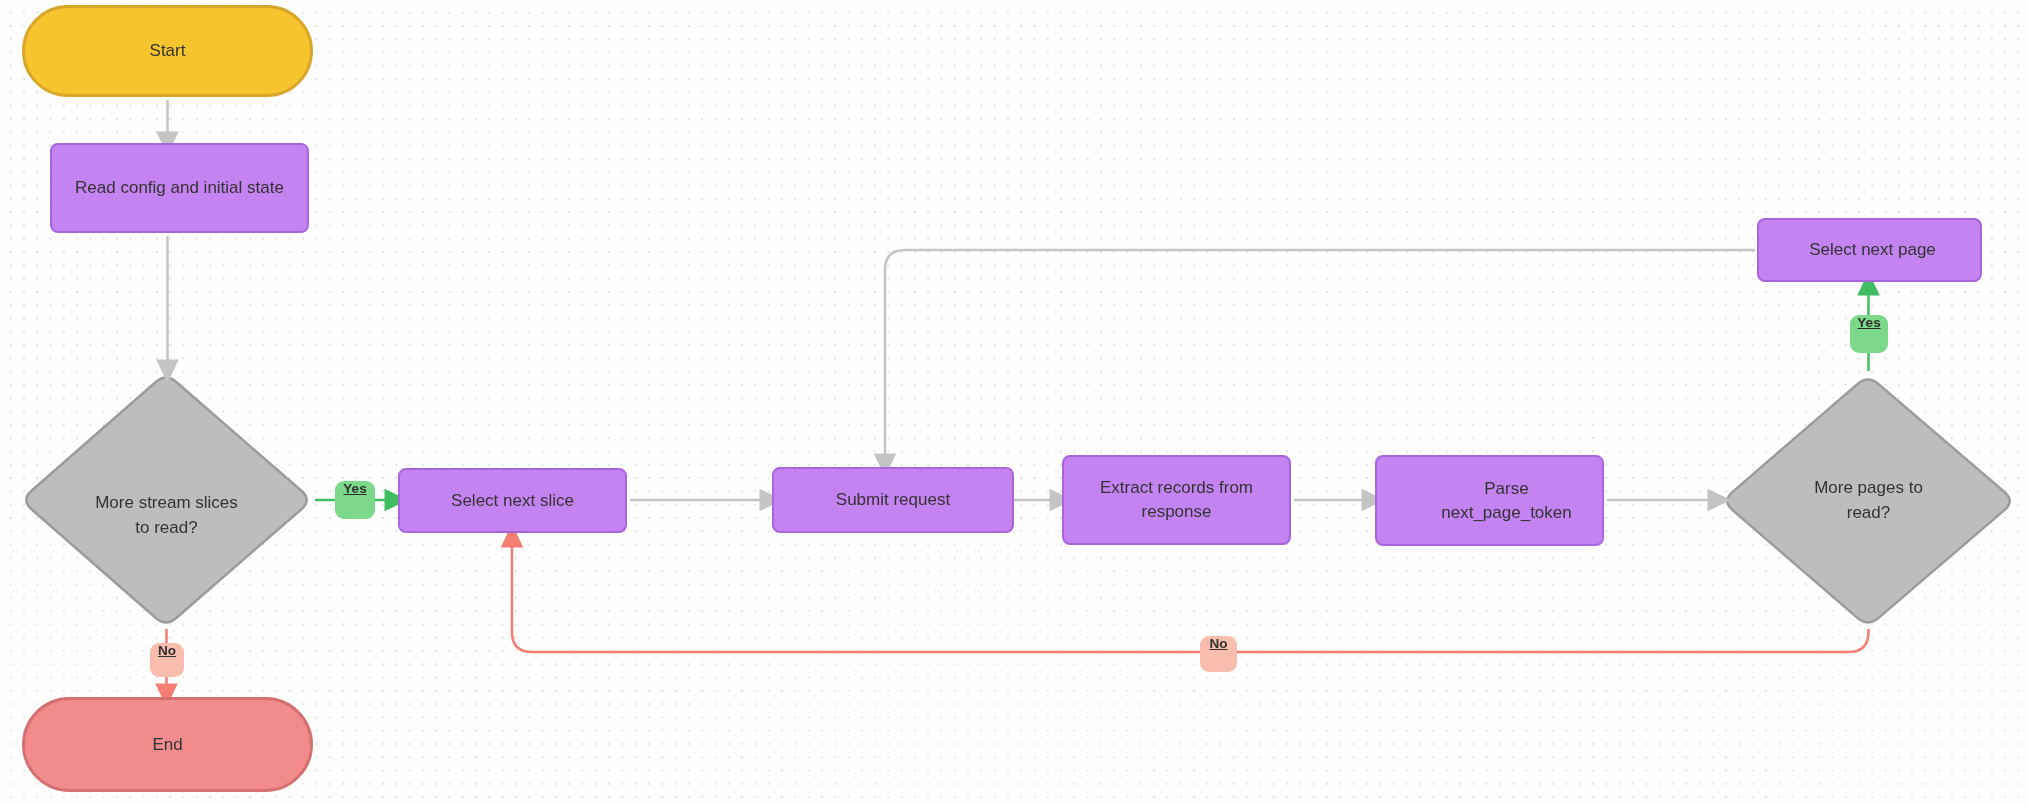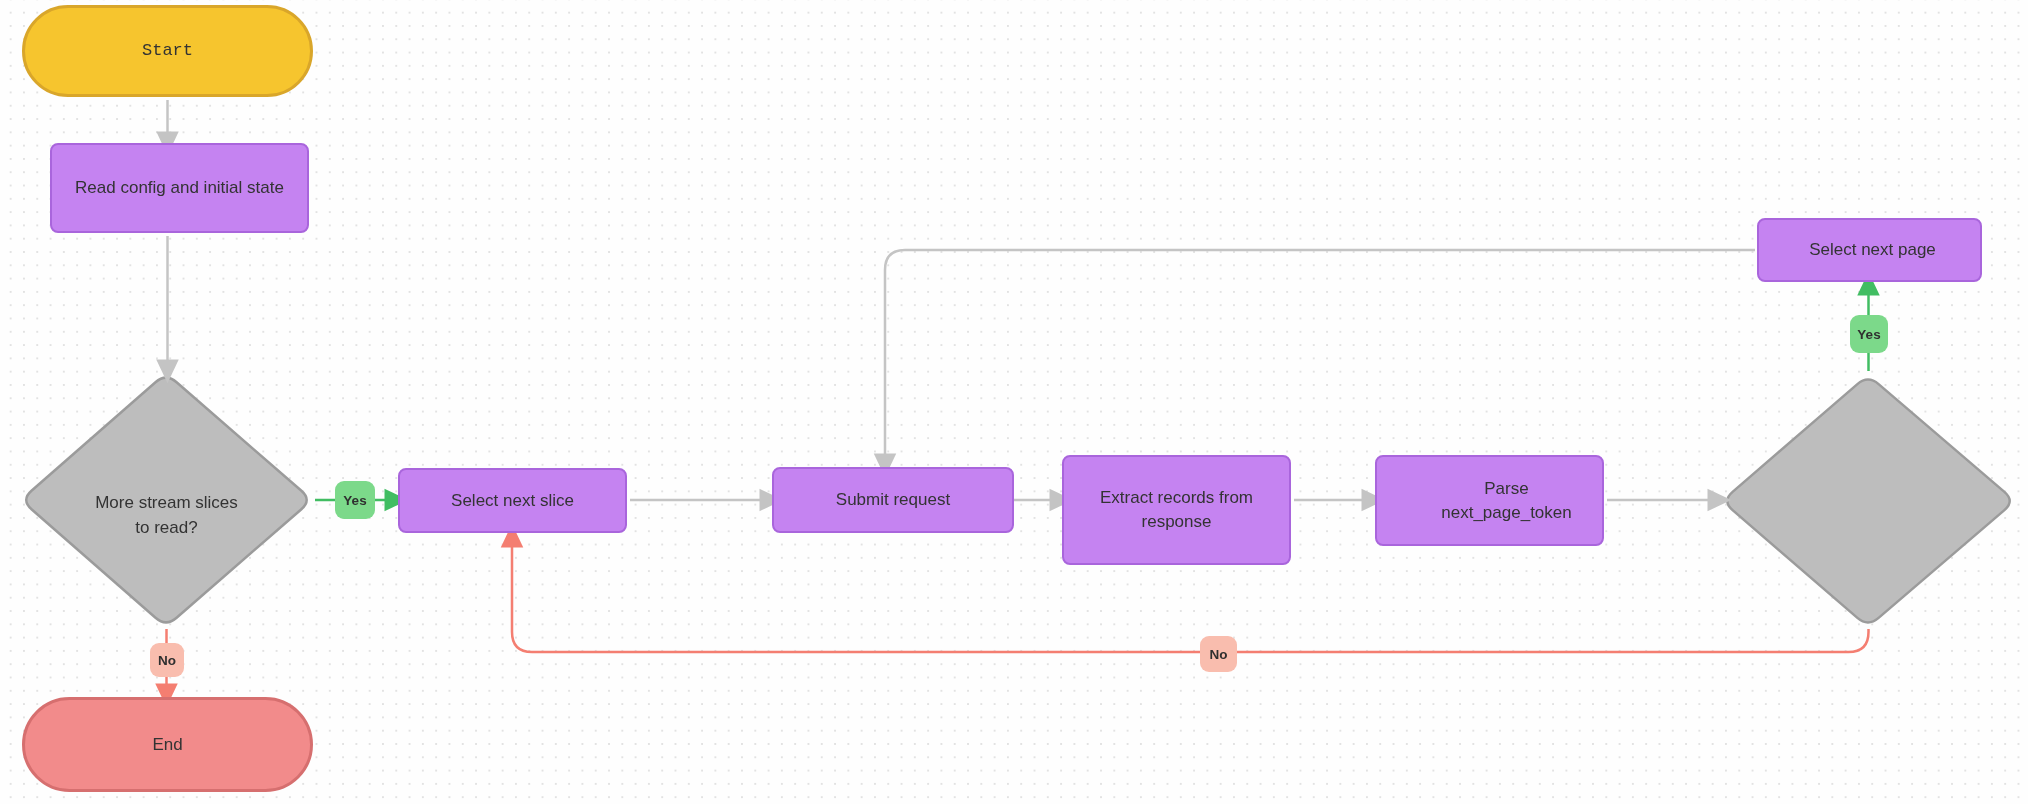--- a/index.html
+++ b/index.html
@@ -55,21 +55,20 @@
   .proc {
     background: var(--node-purple-fill);
     border: 2.5px solid var(--node-purple-border);
     border-radius: 8px;
     padding: 2px 10px;
   }
   .pill-start {
     background: var(--start-fill);
     border: 3px solid var(--start-border);
     border-radius: 48px;
-    font-family: Liberation Mono, monospace;
   }
   .pill-end {
     background: var(--end-fill);
     border: 3px solid var(--end-border);
     border-radius: 48px;
   }
   .diamond-label {
     position: absolute;
     display: flex;
     align-items: center;
@@ -79,27 +78,28 @@
     font-size: 17px;
     line-height: 1.45;
     z-index: 3;
     pointer-events: none;
   }
   .diamond-label > span { display: inline-block; }
 
   .edge-label {
     position: absolute;
     display: flex;
-    align-items: center;
+    align-items: flex-start;
     justify-content: center;
     font-size: 13.5px;
     font-weight: 600;
     color: #2f2f2f;
     border-radius: 9px;
     z-index: 4;
+    text-decoration: underline;
   }
   .edge-label.yes { background: var(--label-yes-fill); }
   .edge-label.no  { background: var(--label-no-fill); }
 
   .e-gray  { stroke: var(--edge-gray);  stroke-width: 2.5px; fill: none; }
   .e-green { stroke: var(--edge-green); stroke-width: 2.5px; fill: none; }
   .e-red   { stroke: var(--edge-red);   stroke-width: 2.5px; fill: none; }
 </style>
 </head>
 <body>
@@ -146,39 +146,42 @@
   </div>
 
   <div class="node proc" style="left:398px; top:468px; width:229px; height:65px;">
     <span>Select next slice</span>
   </div>
 
   <div class="node proc" style="left:772px; top:467px; width:242px; height:66px;">
     <span>Submit request</span>
   </div>
 
-  <div class="node proc" style="left:1062px; top:455px; width:229px; height:110px;">
+  <div class="node proc" style="left:1062px; top:455px; width:229px; height:90px;">
     <span>Extract records from response</span>
   </div>
 
   <div class="node proc" style="left:1375px; top:455px; width:229px; height:91px;padding-left:44px;">
     <span style="max-width:200px; overflow-wrap:break-word;">Parse next_page_token</span>
   </div>
 
   <div class="node proc" style="left:1757px; top:218px; width:225px; height:64px;padding-left:16px;">
     <span>Select next page</span>
   </div>
 
   <div class="node pill-end" style="left:22px; top:697px; width:291px; height:95px;justify-content:center;">
     <span>End</span>
   </div>
 
   <div class="diamond-label" style="left:76px; top:440px; width:181px; height:120px;">
     <span style="width:155px;margin-top:32px;">More stream slices to read?</span>
   </div>
+  <div class="diamond-label" style="left:1778px; top:441px; width:181px; height:120px;">
+    <span style="width:150px;">More pages to read?</span>
+  </div>
 
   <div class="edge-label yes" style="left:335px; top:481px; width:40px; height:38px;">
     <span>Yes</span>
   </div>
   <div class="edge-label yes" style="left:1850px; top:315px; width:38px; height:38px;">
     <span>Yes</span>
   </div>
   <div class="edge-label no" style="left:1200px; top:636px; width:37px; height:36px;">
     <span>No</span>
   </div>

